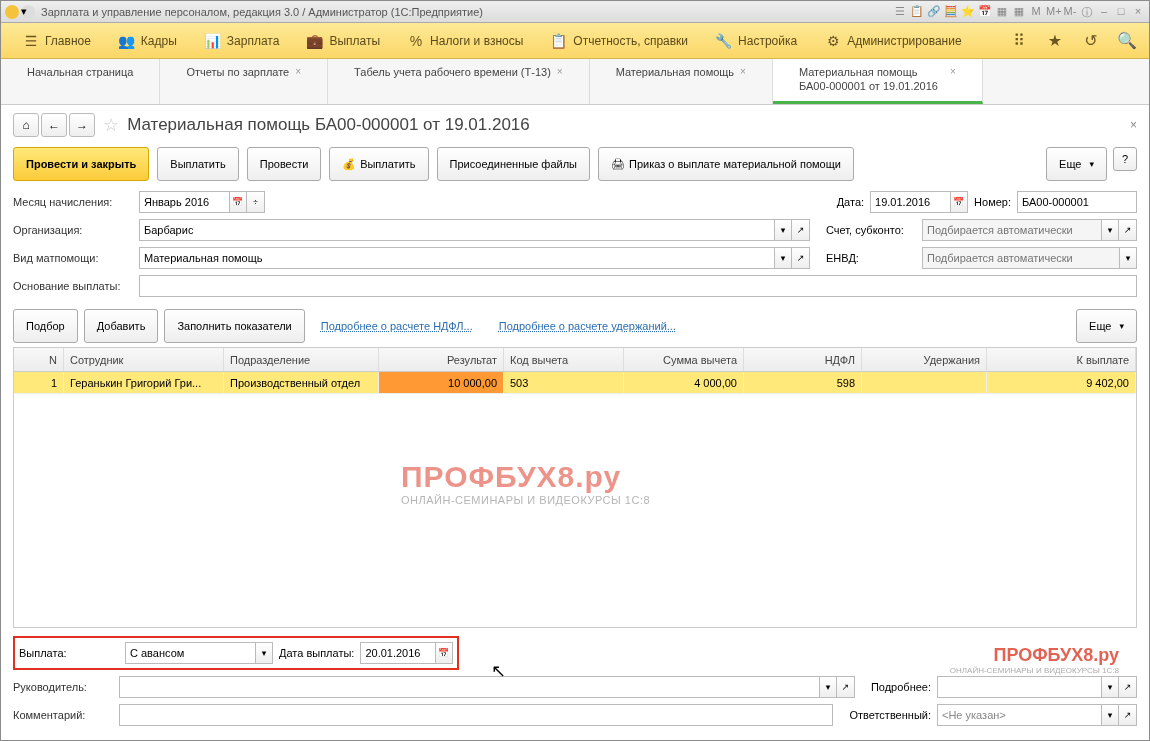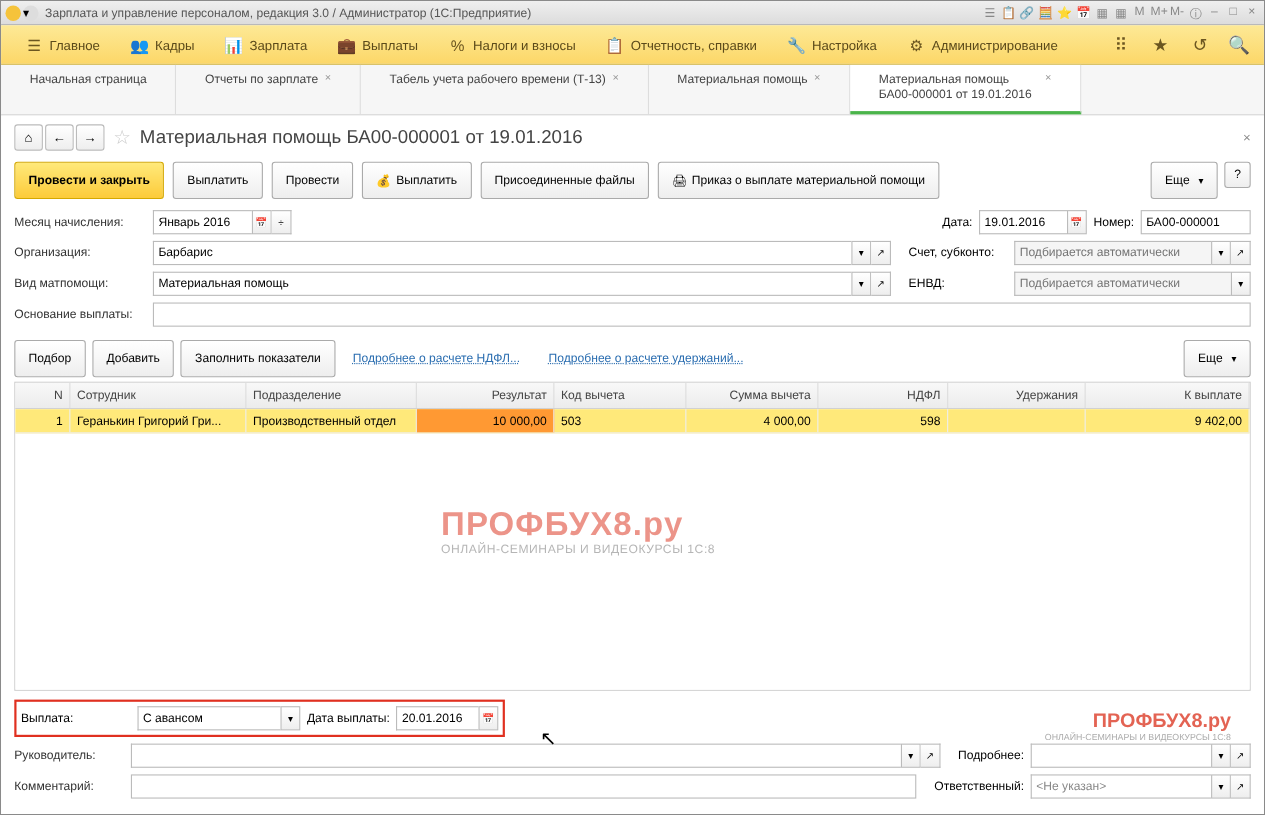--- a/index.html
+++ b/index.html
@@ -208,21 +208,21 @@
         <div class="ig-btn">📅</div>
         <div class="ig-btn">÷</div>
       </div>
       <div style="margin-left:auto;display:flex;align-items:center;gap:6px">
         <span>Дата:</span>
         <div class="input-group">
           <input class="input" style="width: 80px;" value="19.01.2016">
           <div class="ig-btn">📅</div>
         </div>
         <span>Номер:</span>
-        <input class="input" style="width: 100px;" value="БА00-000001">
+        <input class="input" style="width: 120px;" value="БА00-000001">
       </div>
     </div>
 
     <div class="form-row">
       <div class="form-label">Организация:</div>
       <div class="input-group" style="flex:1">
         <input class="input" style="flex: 1 1 0%;" value="Барбарис">
         <div class="ig-btn">▾</div>
         <div class="ig-btn">↗</div>
       </div>

